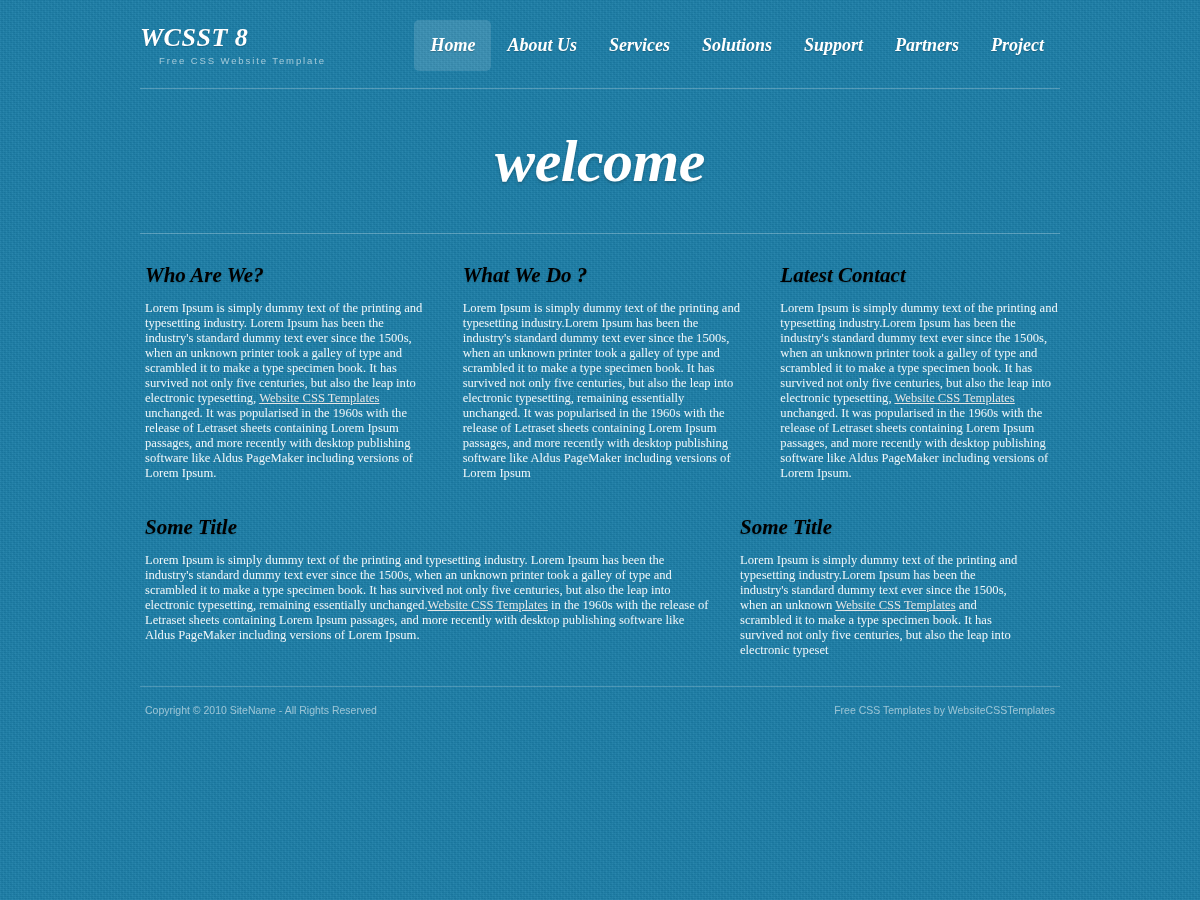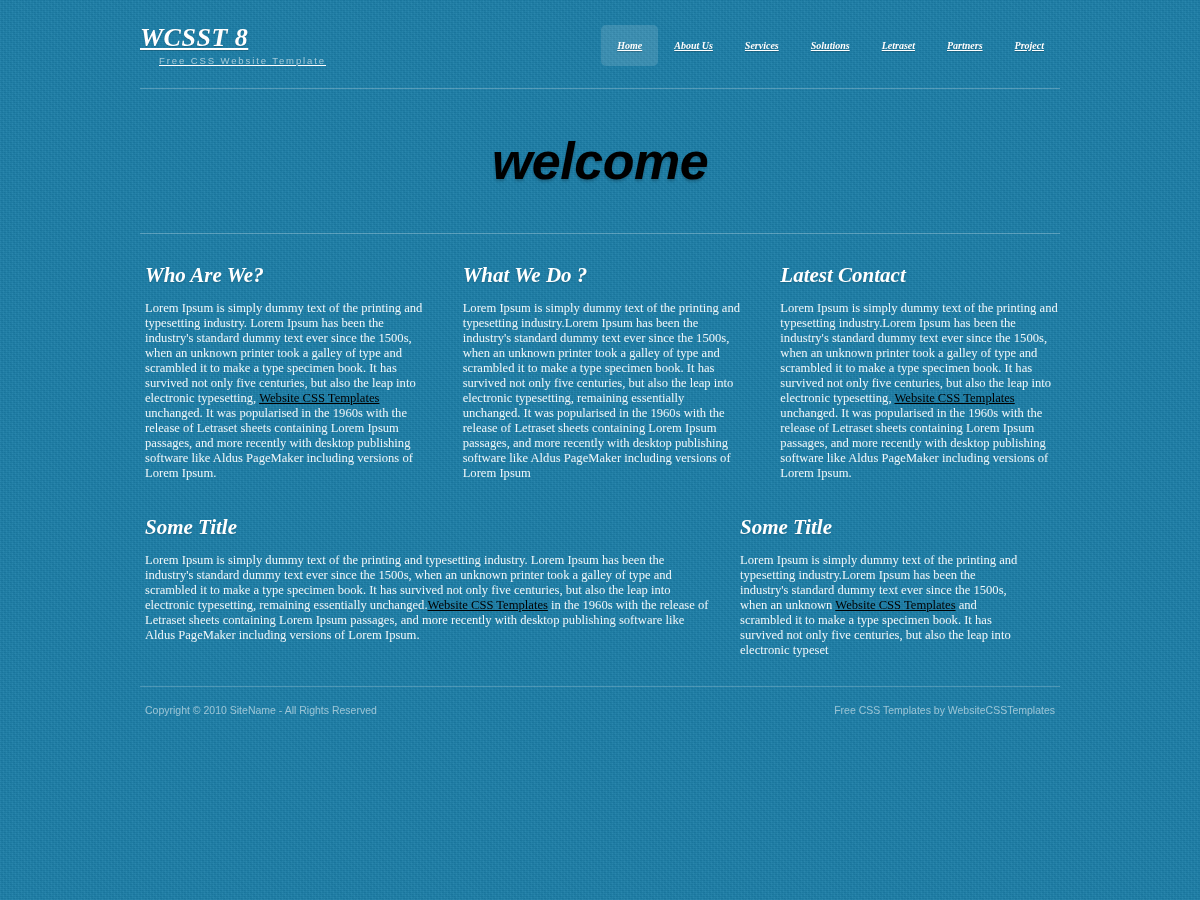--- a/index.html
+++ b/index.html
@@ -27,21 +27,20 @@
     margin: 0 auto;
     position: relative;
   }
 
   
   .header {
     height: 88px;
     display: flex;
     align-items: center;
     justify-content: space-between;
-    text-decoration: underline;
   }
   .logo-block {
     padding-top: 4px;
   }
   .logo-title {
     font-family: "Liberation Serif", "DejaVu Serif", serif;
     font-style: italic;
     font-weight: bold;
     font-size: 26px;
     line-height: 28px;
@@ -62,21 +61,21 @@
   .nav {
     display: flex;
     align-items: center;
     gap: 0px;
     padding-top: 2px;
   }
   .nav-item {
     font-family: "Liberation Serif", "DejaVu Serif", serif;
     font-style: italic;
     font-weight: bold;
-    font-size: 10px;
+    font-size: 18px;
     color: #ffffff;
     text-decoration: none;
     padding: 15px 16px;
     border-radius: 5px;
     display: inline-block;
     text-shadow: 0 1px 1px rgba(0,0,0,0.22);
     cursor: pointer;
     white-space: nowrap;
   }
   .nav-item.active {
@@ -94,26 +93,26 @@
   }
 
   
   .banner {
     height: 144px;
     display: flex;
     align-items: center;
     justify-content: center;
   }
   .banner-title {
-    font-family: Liberation Sans, sans-serif;
-    font-style: italic;
-    font-weight: bold;
-    font-size: 52px;
+    font-family: Liberation Serif, serif;
+    font-style: italic;
+    font-weight: bold;
+    font-size: 60px;
     line-height: 64px;
-    color: #000000;
+    color: #ffffff;
     text-shadow: 0 2px 3px rgba(0,0,0,0.2);
     letter-spacing: -0.5px;
   }
 
   
   .content {
     padding-top: 29px;
   }
   .cols {
     display: flex;
@@ -125,34 +124,34 @@
   .col.wide {
     width: 570px;
   }
 
   .col-title {
     font-family: "Liberation Serif", "DejaVu Serif", serif;
     font-style: italic;
     font-weight: bold;
     font-size: 21px;
     line-height: 24px;
-    color: #ffffff;
+    color: #000000;
     margin: 0 0 14px 5px;
     text-shadow: 0 1px 2px rgba(0,0,0,0.18);
   }
   .col-body {
     font-family: "Liberation Serif", "DejaVu Serif", serif;
     font-size: 12.6px;
     line-height: 15px;
     color: rgba(255,255,255,0.93);
     margin: 0 0 0 5px;
     text-align: left;
   }
   .col-body a, .inline-link {
-    color: #000000;
+    color: #e5e5e5;
     text-decoration: underline;
     cursor: pointer;
   }
 
   .row-2 {
     margin-top: 34px;
     gap: 25px;
   }
 
   
@@ -179,21 +178,21 @@
   <div class="header">
     <div class="logo-block">
       <div class="logo-title">WCSST 8</div>
       <div class="logo-tagline">Free CSS Website Template</div>
     </div>
     <div class="nav">
       <a class="nav-item active" href="#">Home</a>
       <a class="nav-item" href="#">About Us</a>
       <a class="nav-item" href="#">Services</a>
       <a class="nav-item" href="#">Solutions</a>
-      <a class="nav-item" href="#">Letraset</a>
+      <a class="nav-item" href="#">Support</a>
       <a class="nav-item" href="#">Partners</a>
       <a class="nav-item" href="#">Project</a>
     </div>
   </div>
 
   <div class="rule"></div>
 
   <div class="banner">
     <div class="banner-title">welcome</div>
   </div>

